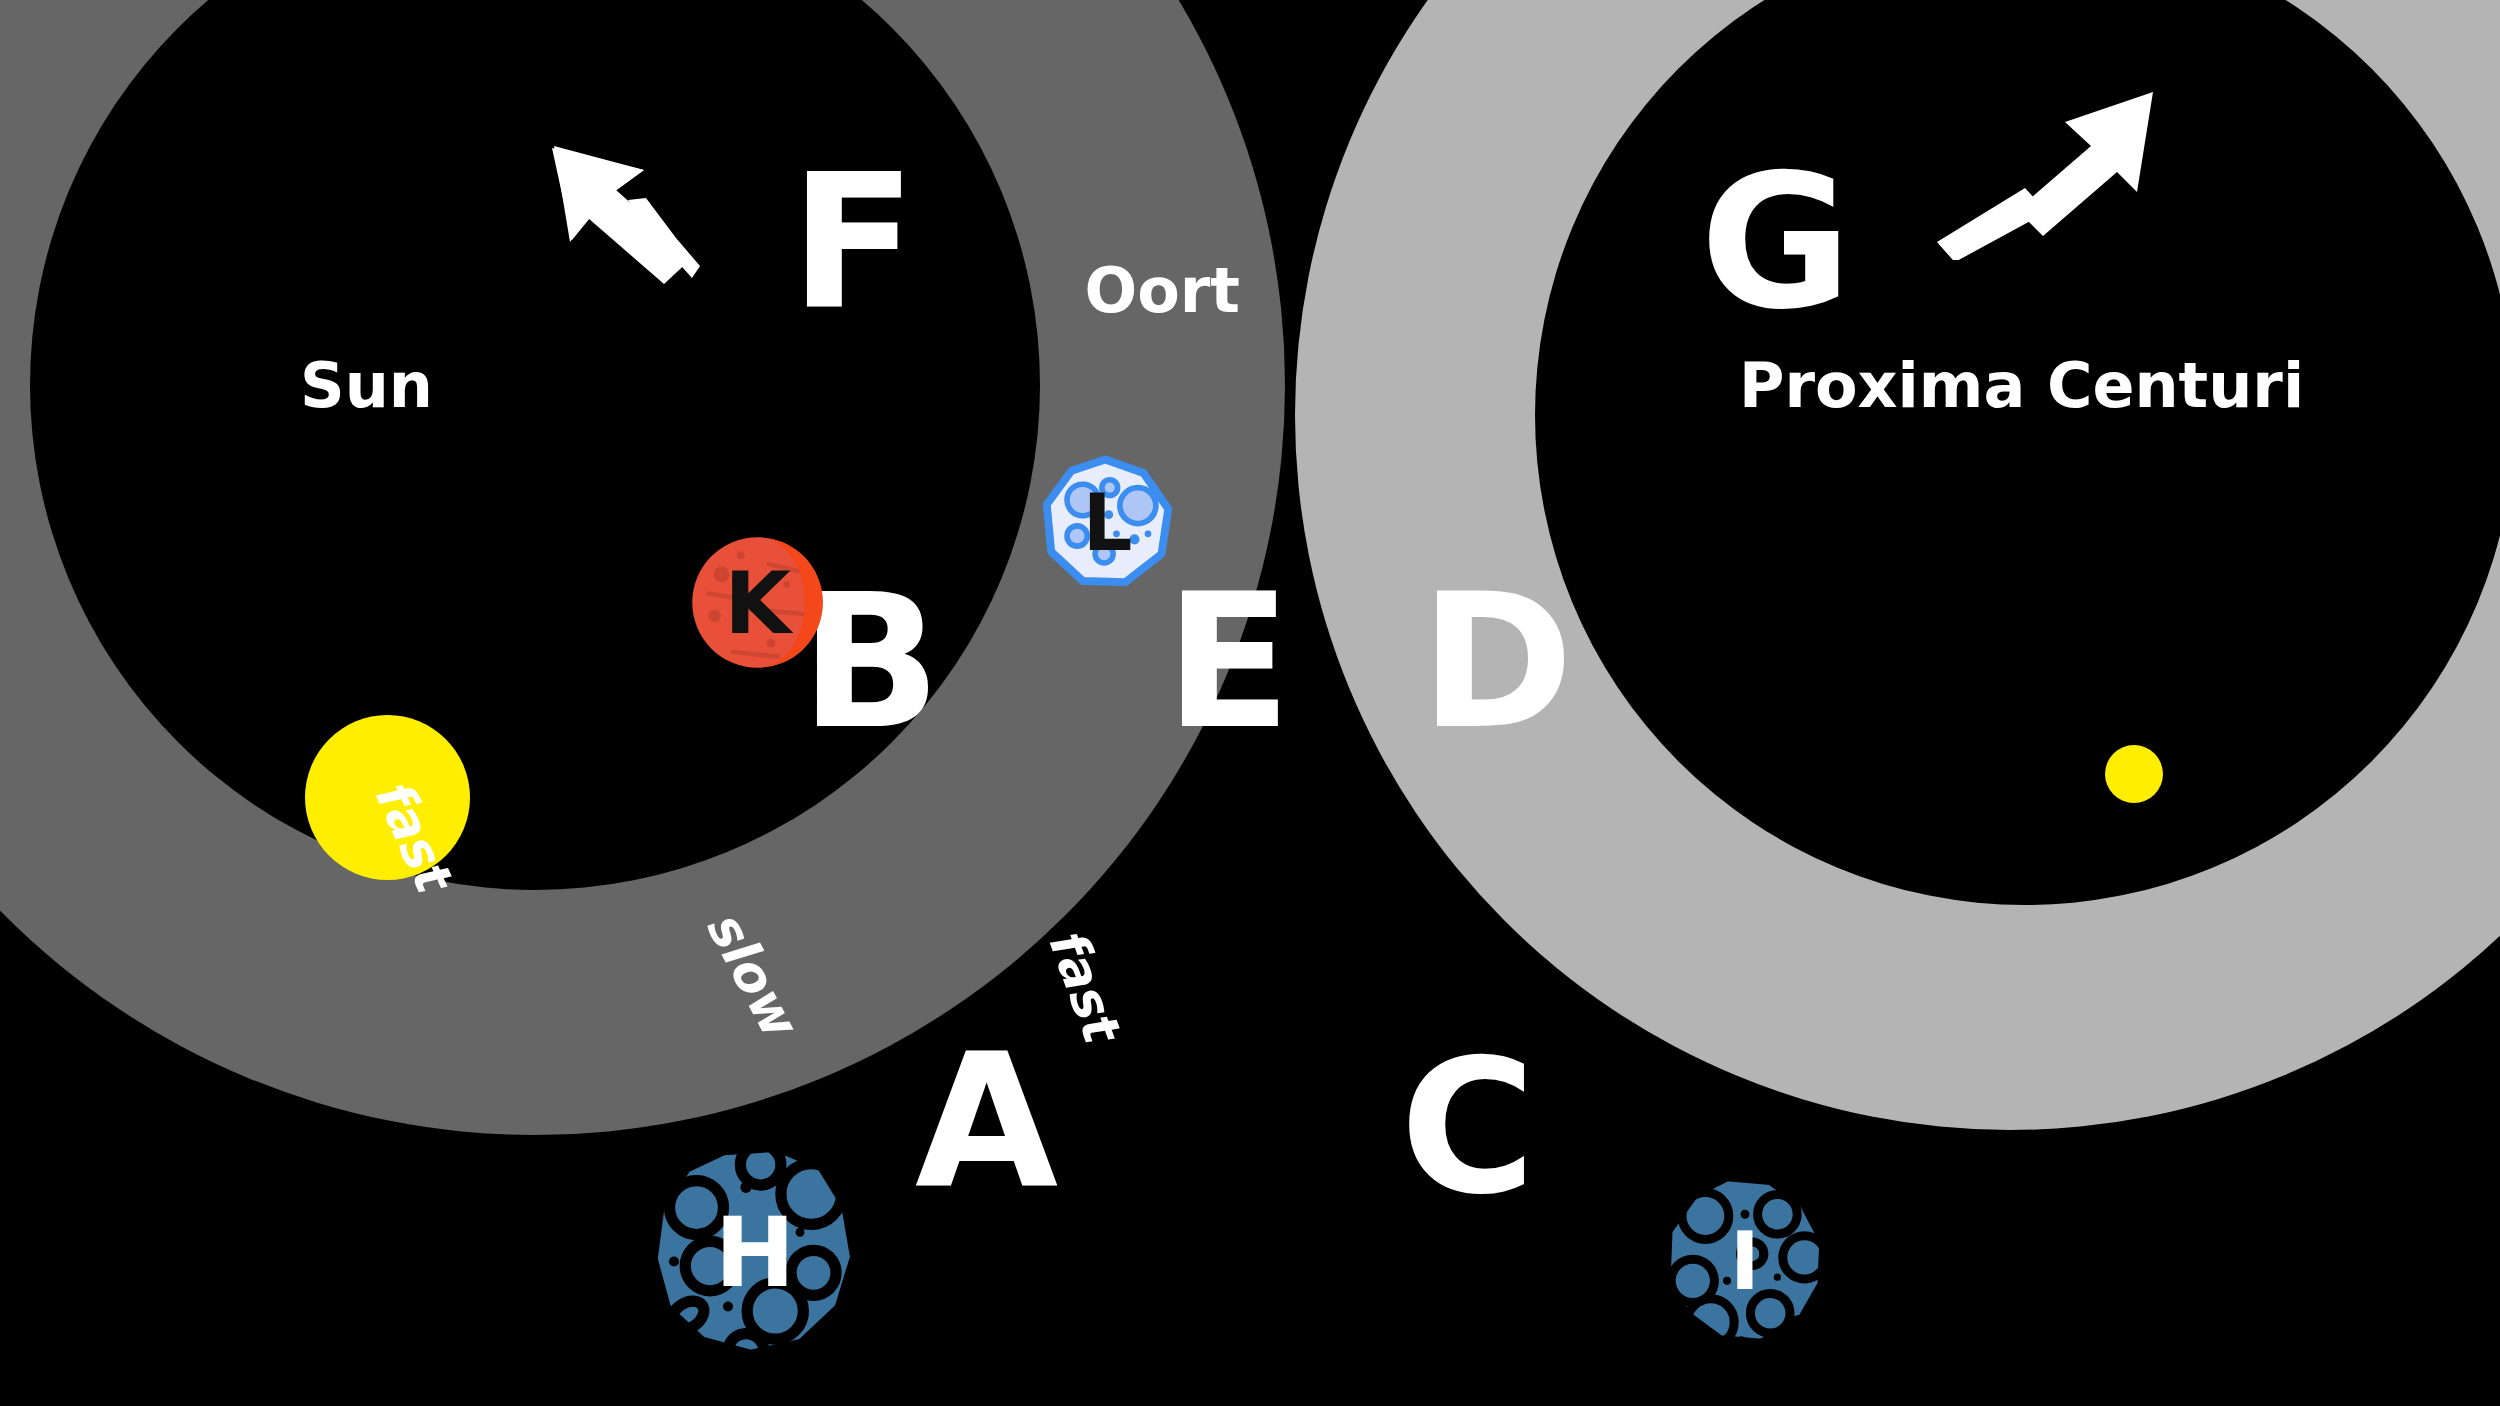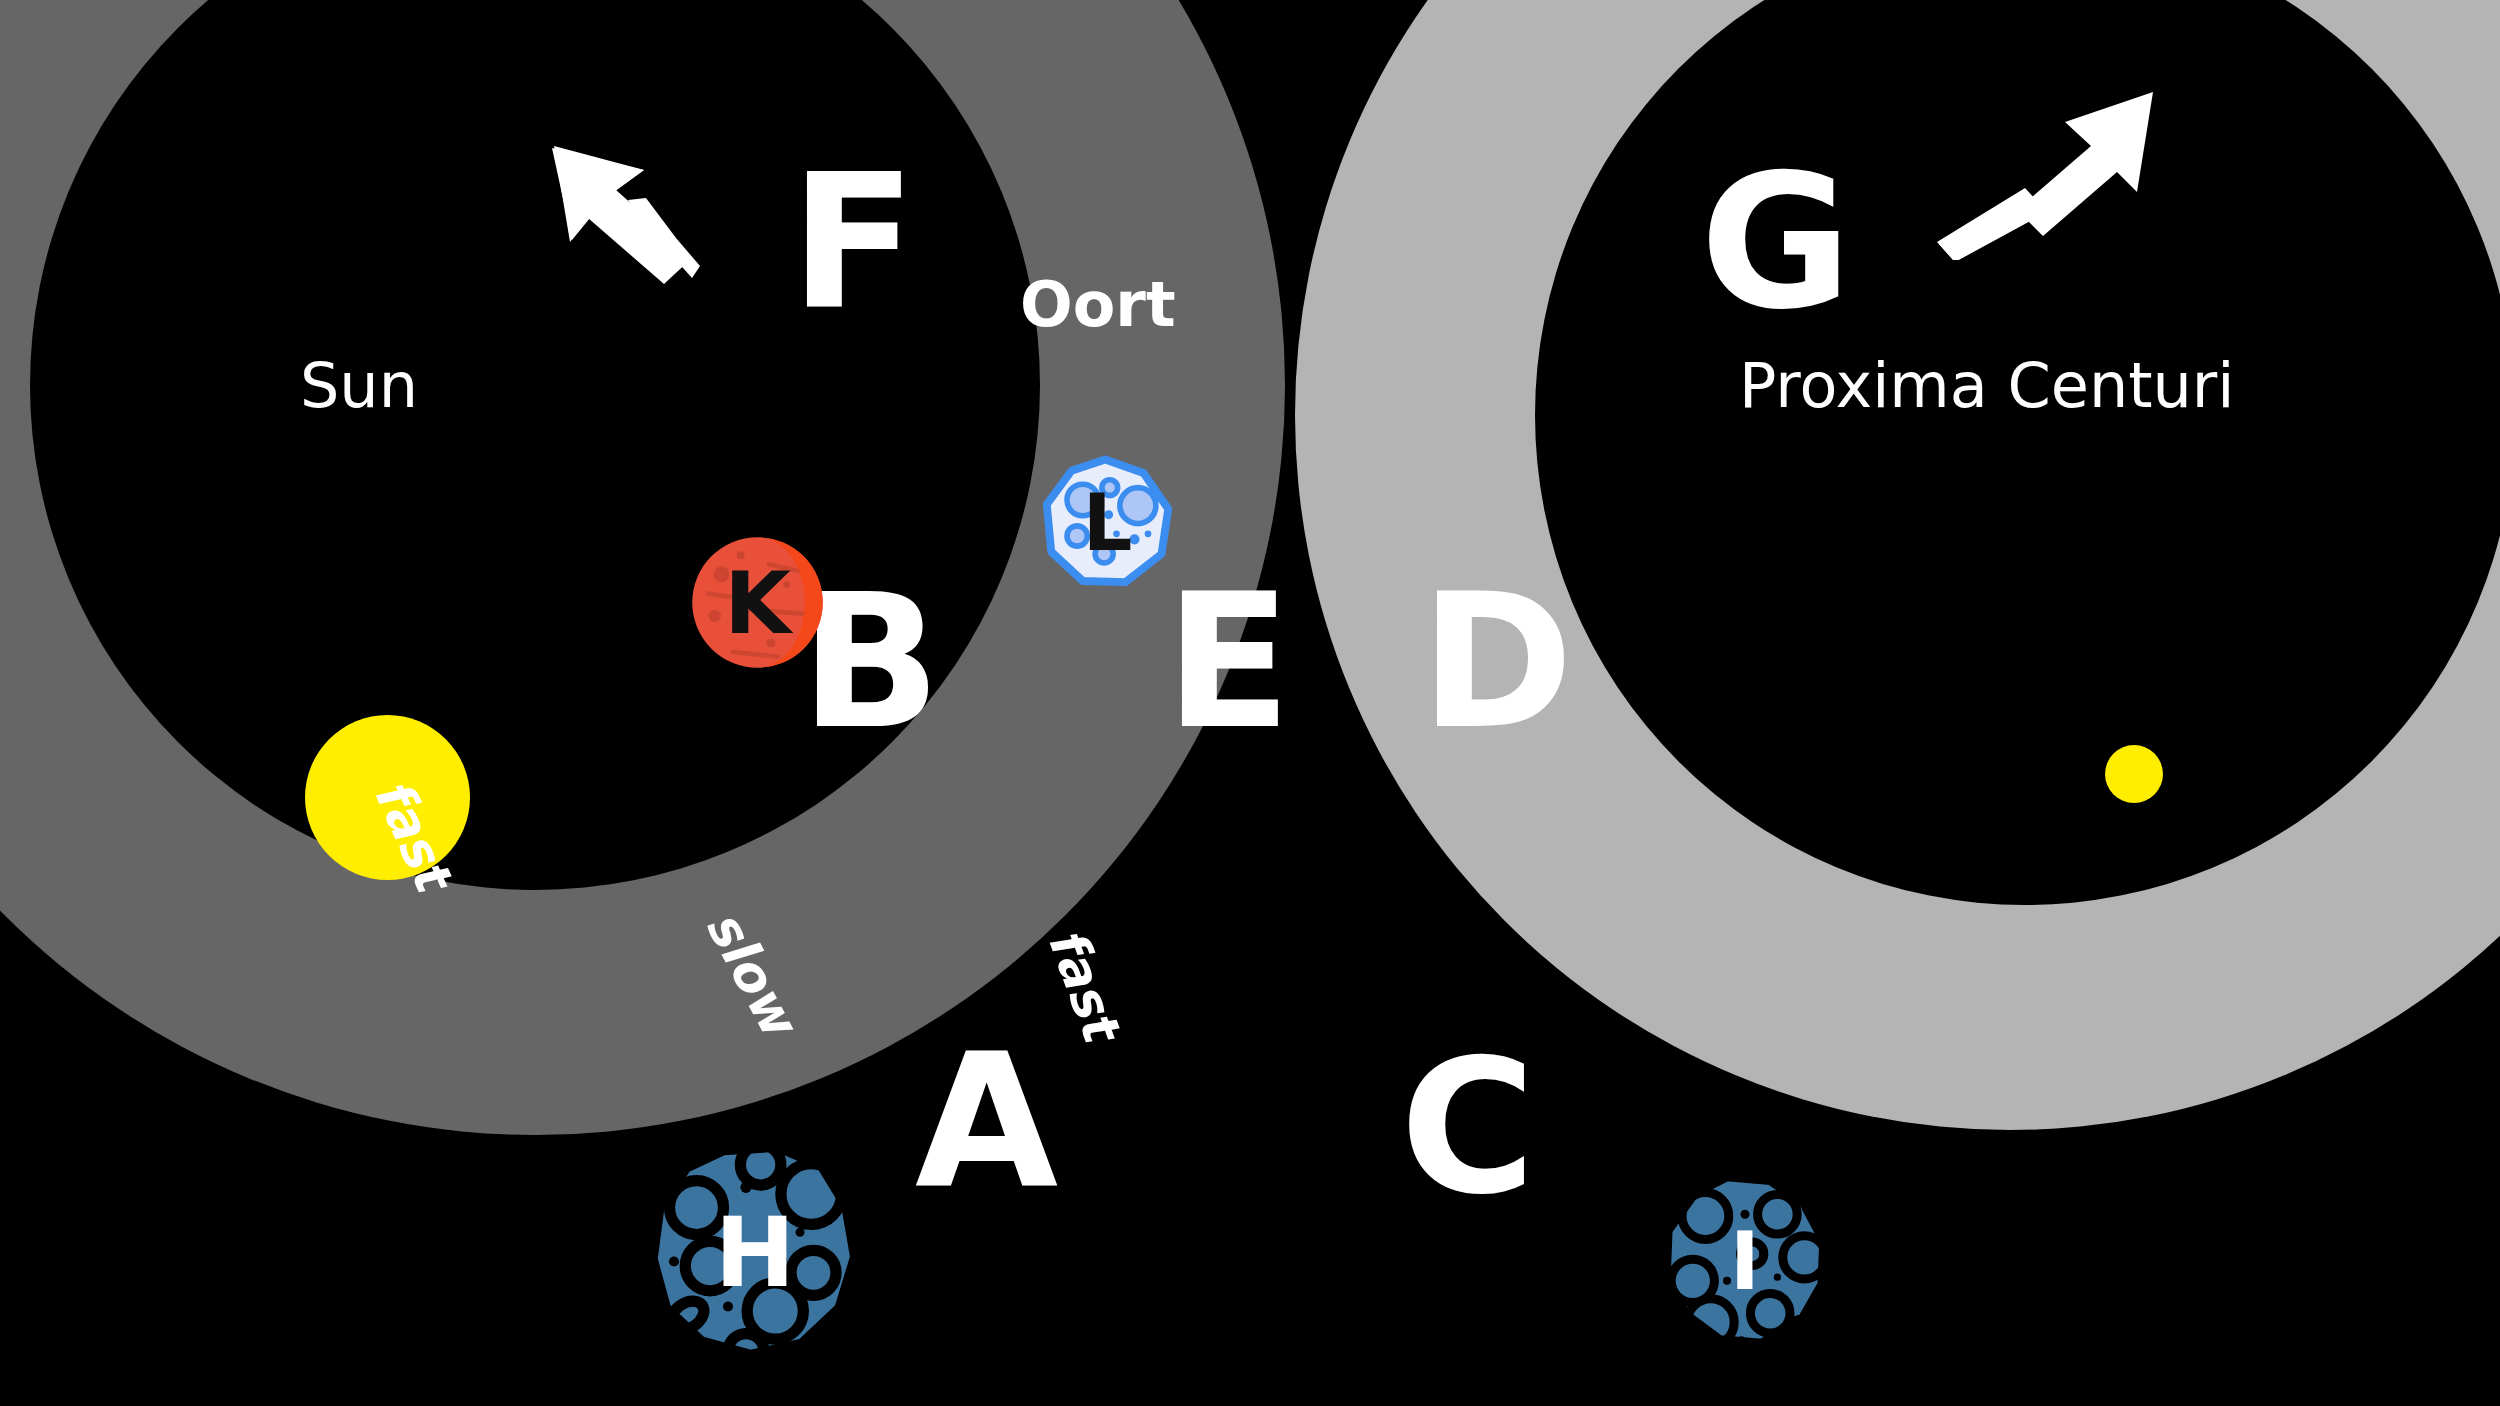--- a/index.html
+++ b/index.html
@@ -55,21 +55,21 @@
     line-height: 1;
     user-select: none;
   }
   .big-letter {
     font-size: 185px;
     font-weight: 700;
     letter-spacing: 0px;
   }
   .name-label {
     font-size: 62px;
-    font-weight: 400;
+    font-weight: 700;
   }
   .oort-label {
     font-size: 62px;
     font-weight: 700;
     line-height: 1.05;
     text-align: left;
   }
   .speed-label {
     font-size: 52px;
     font-weight: 700;
@@ -120,21 +120,21 @@
 
   <div class="halo" id="prox-halo"></div>
   <div class="halo" id="prox-core"></div>
 
   <div class="star" id="sun-star"></div>
   <div class="star" id="prox-star"></div>
 
   <div class="lbl name-label" style="left:300px; top:355px;">Sun</div>
   <div class="lbl name-label" style="left:1739px; top:355px;">Proxima Centuri</div>
 
-  <div class="lbl oort-label" style="left:1020px; top:272px; text-align:left; width:220px;">
+  <div class="lbl oort-label" style="left:1020px; top:258px; text-align:right; width:220px;">
     <div>Oort</div>
   </div>
 
   <div class="lbl big-letter" style="left:800px; top:570px;">B</div>
 
   <div class="lbl big-letter" style="left:1165px; top:570px;">E</div>
 
   <div class="lbl big-letter" style="left:1420px; top:570px;">D</div>
 
   <div class="lbl big-letter" style="left:915px; top:1030px;">A</div>

